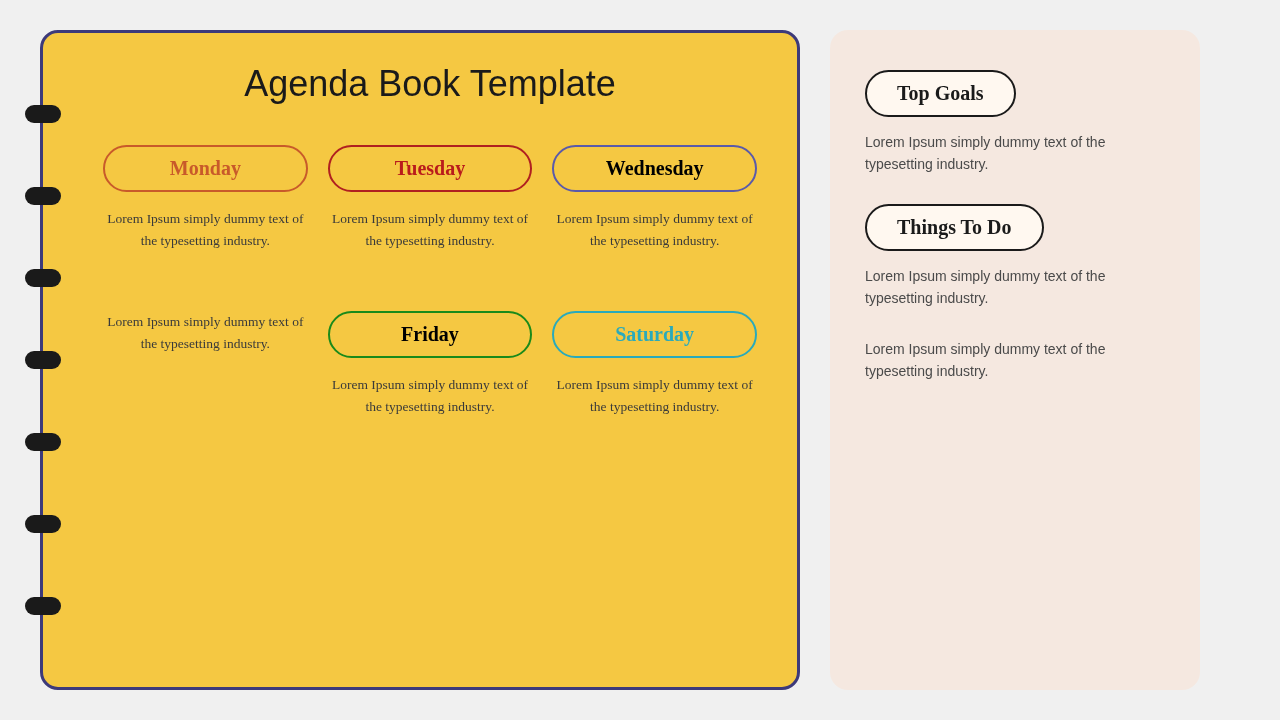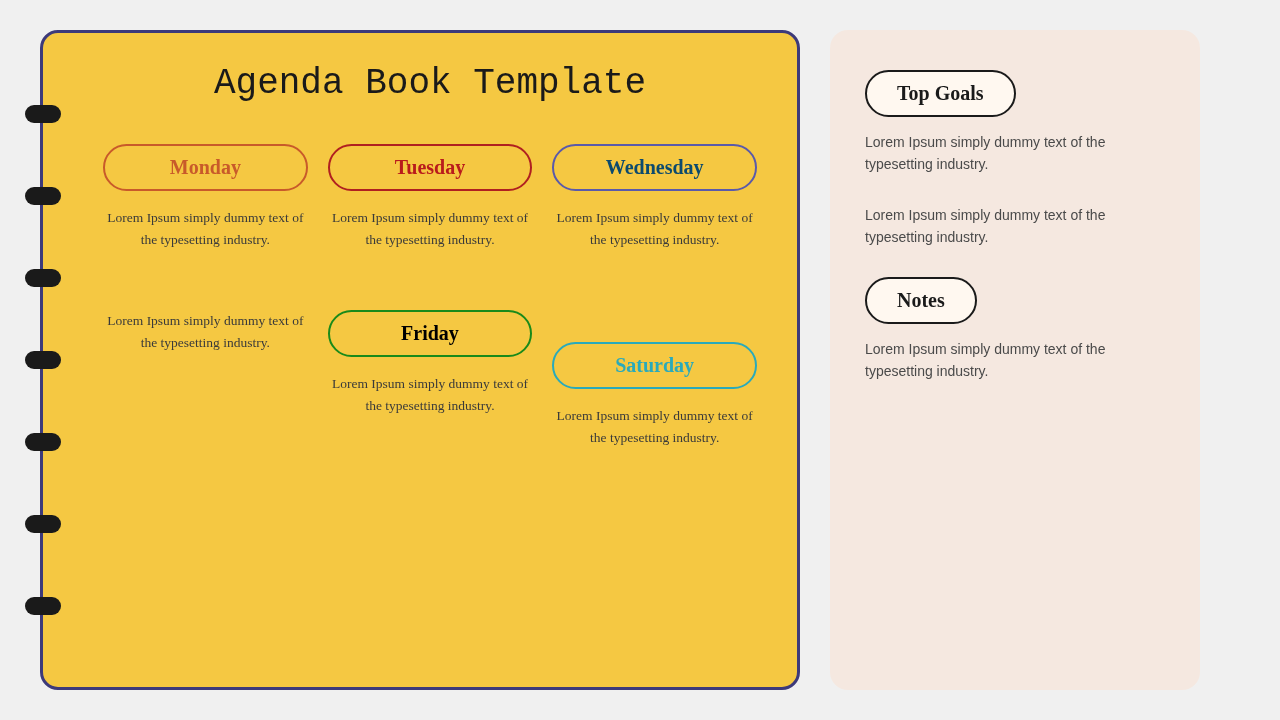--- a/index.html
+++ b/index.html
@@ -52,21 +52,21 @@
       background: #1a1a1a;
       border-radius: 9px;
     }
 
     .page-title {
       text-align: center;
       font-size: 36px;
       font-weight: normal;
       color: #1a1a1a;
       margin-bottom: 40px;
-      font-family: Liberation Mono, monospace;
+      font-family: Liberation Sans, sans-serif;
     }
 
     .days-grid {
       display: grid;
       grid-template-columns: 1fr 1fr 1fr;
       gap: 20px 20px;
     }
 
     .day-column {
       display: flex;
@@ -81,24 +81,24 @@
       font-weight: bold;
       font-family: Georgia, serif;
       text-align: center;
       width: 100%;
       margin-bottom: 16px;
       background: #f5c842;
     }
 
     .day-badge.monday { border: 2.5px solid #c85a2a; color: #c85a2a; }
     .day-badge.tuesday { border: 2.5px solid #b02020; color: #b91c1c; }
-    .day-badge.wednesday { border: 2.5px solid #5a5aaa; color: #0c4a6e; }
+    .day-badge.wednesday { border: 2.5px solid #5a5aaa; color: #000000; }
     .day-badge.thursday { border: 2.5px solid #7a3aaa; color: #7a3aaa; }
     .day-badge.friday { border: 2.5px solid #1a8a1a; color: #000000; }
-    .day-badge.saturday { border: 2.5px solid #2aaabb; color: #2aaabb; margin-top: 32px; }
+    .day-badge.saturday { border: 2.5px solid #2aaabb; color: #2aaabb; }
 
     .day-text {
       font-size: 13.5px;
       color: #3a3a3a;
       text-align: center;
       line-height: 1.6;
     }
 
     .row-divider {
       grid-column: 1 / -1;
@@ -194,23 +194,23 @@
   </div>
 
   <div class="right-panel">
 
     <div class="section-block">
       <div class="section-badge">Top Goals</div>
       <div class="section-text">Lorem Ipsum simply dummy text of the typesetting industry.</div>
     </div>
 
     <div class="section-block">
+      <div class="section-badge">Things To Do</div>
       <div class="section-text">Lorem Ipsum simply dummy text of the typesetting industry.</div>
     </div>
 
     <div class="section-block">
-      <div class="section-badge">Notes</div>
       <div class="section-text">Lorem Ipsum simply dummy text of the typesetting industry.</div>
     </div>
 
   </div>
 
 </div>
 
 </body></html>

